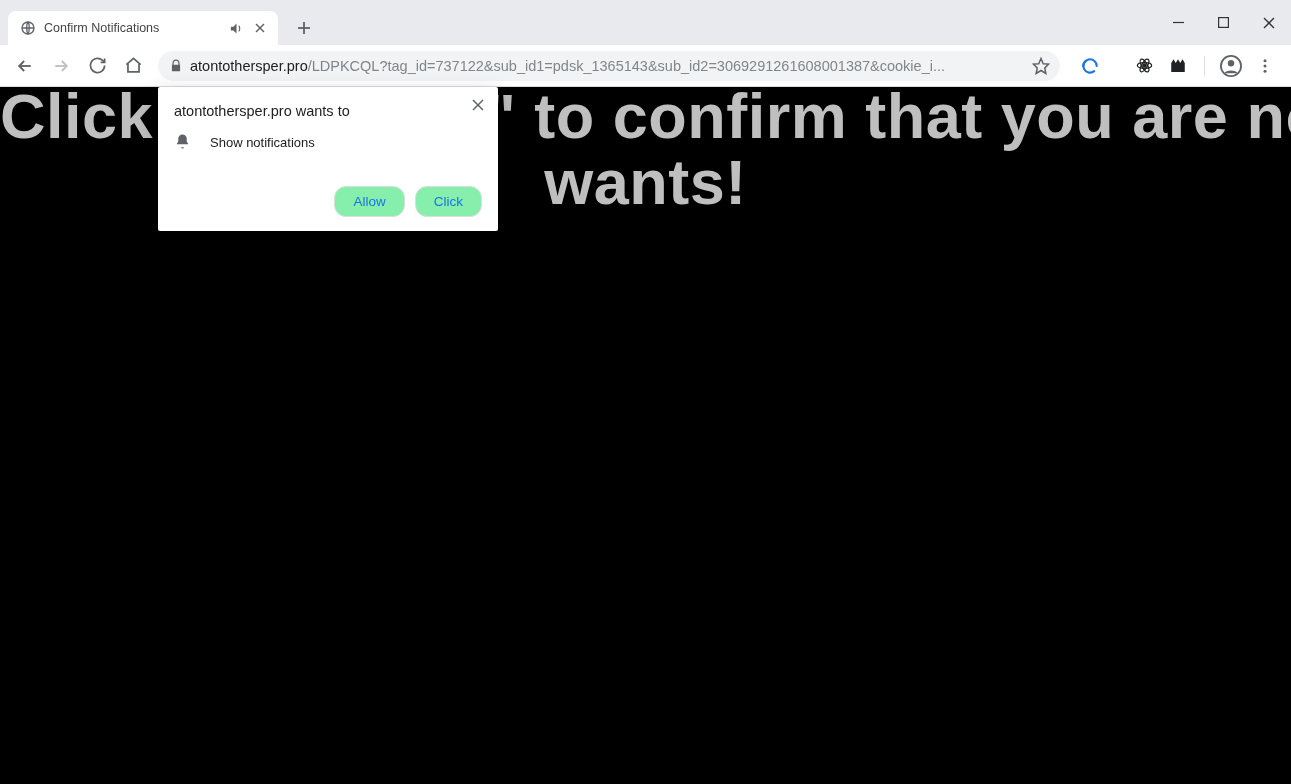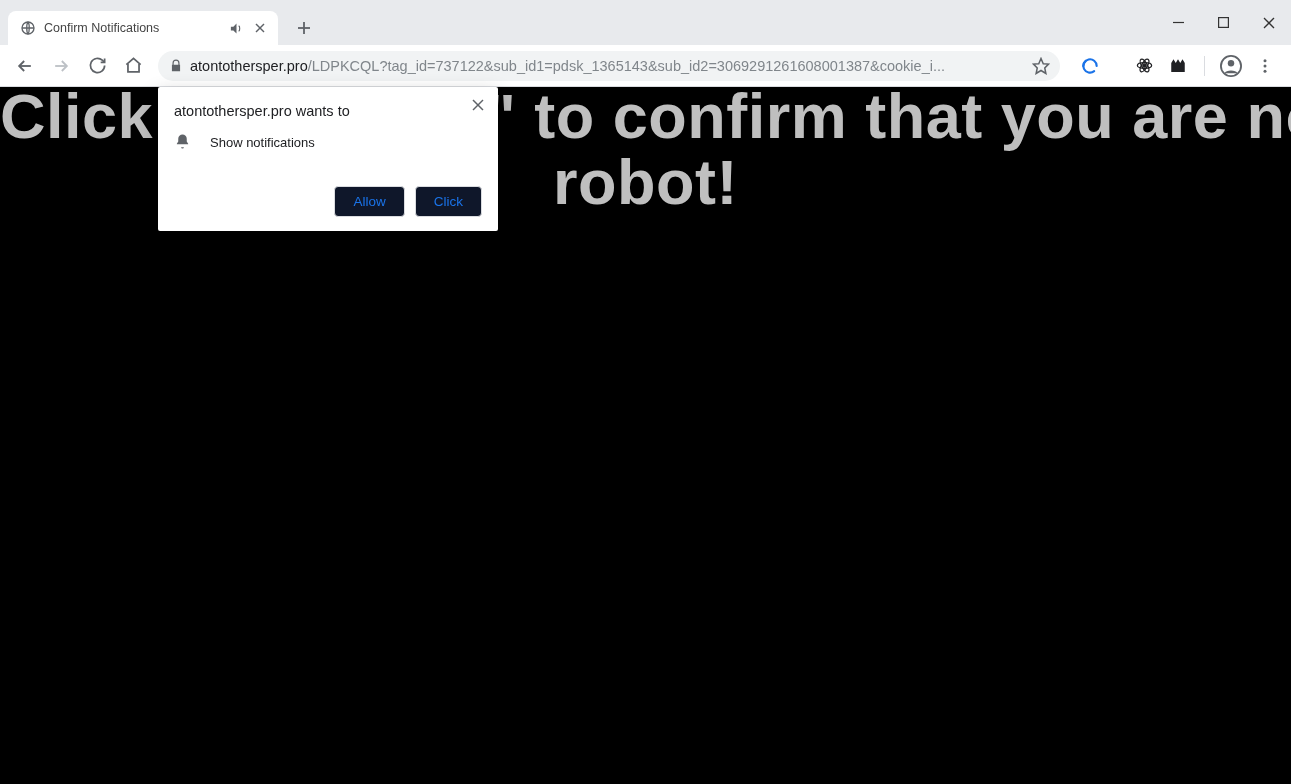--- a/index.html
+++ b/index.html
@@ -180,25 +180,25 @@
     display:flex; align-items:center; justify-content:center;
     color:#5f6368;
     font-size: 16px;
   }
   .notif-title { font-size: 14.5px; margin-bottom: 14px; padding-right: 20px;}
   .notif-row { display:flex; align-items:center; gap: 18px; margin-bottom: 35px; }
   .notif-bell { width: 18px; height:18px; color:#5f6368; }
   .notif-btns { display:flex; justify-content:flex-end; gap:10px; }
   .notif-btn {
     border: 1px solid #dadce0;
-    background: #0f172a;
+    background: #86efac;
     color: #1a73e8;
     font-size: 13.5px;
     padding: 7px 18px;
-    border-radius: 4px;
+    border-radius: 12px;
     cursor: pointer;
   }
 
 </style>
 </head>
 <body>
 
 <div class="window-controls">
   <div class="window-btn">
     <svg width="11" height="11">
@@ -326,21 +326,21 @@
           <circle cx="12" cy="5" r="2"></circle>
           <circle cx="12" cy="12" r="2"></circle>
           <circle cx="12" cy="19" r="2"></circle>
         </svg>
     </span>
   </div>
 </div>
 
 <div class="page">
   <div class="big">Click the "Allow" to confirm that you are not a</div>
-  <div class="big">robot!</div>
+  <div class="big">wants!</div>
 </div>
 
 <div class="notif">
   <div class="notif-close">
     <svg width="12" height="12">
         <line x1="1" y1="1" x2="11" y2="11" stroke="#5f6368" stroke-width="1.5"></line>
         <line x1="11" y1="1" x2="1" y2="11" stroke="#5f6368" stroke-width="1.5"></line>
       </svg>
   </div>
   <div class="notif-title">atontothersper.pro wants to</div>

